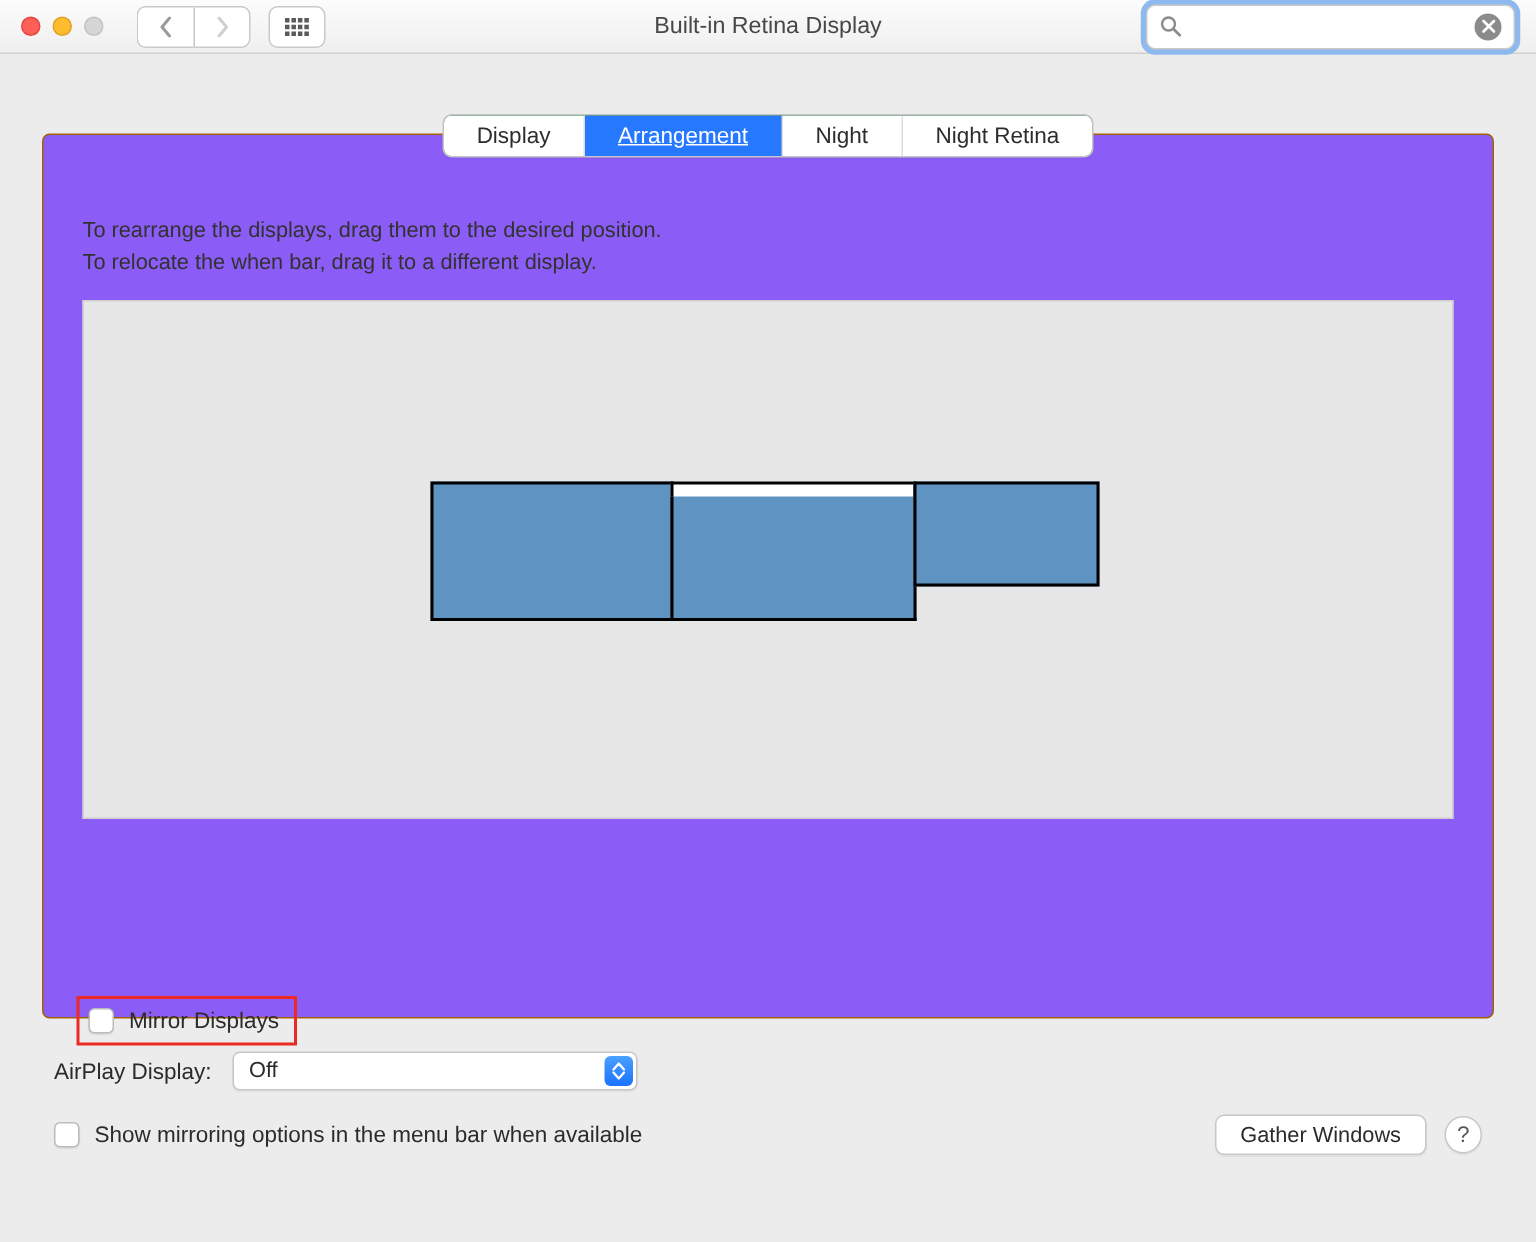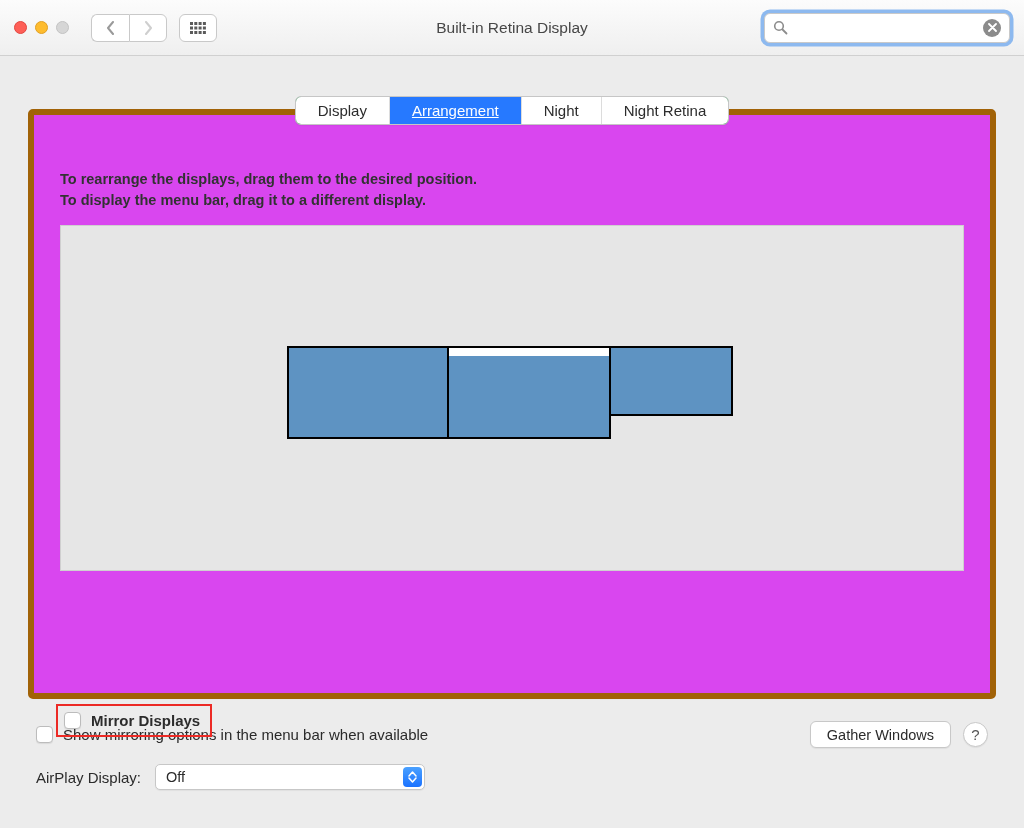--- a/index.html
+++ b/index.html
@@ -5,21 +5,21 @@
   * { box-sizing: border-box; margin: 0; padding: 0; }
   html, body { width: 1024px; height: 828px; overflow: hidden; }
   body {
     font-family: -apple-system, "Helvetica Neue", Arial, sans-serif;
     background: #ececec;
     color: #333;
     font-size: 13px;
   }
   
   .titlebar {
-    height: 56px;
+    height: 36px;
     background: linear-gradient(#fcfcfc, #efefef);
     border-bottom: 1px solid #d0d0d0;
     display: flex;
     align-items: center;
     position: relative;
     padding: 0 14px;
   }
   .traffic { display: flex; gap: 8px; align-items: center; }
   .traffic .dot { width: 13px; height: 13px; border-radius: 50%; }
   .dot.red { background:#fe5f57; border:0.5px solid #e24640;}
@@ -56,38 +56,38 @@
   .tabs-outer{ display:flex; justify-content:center; margin-bottom: -16px; position:relative; z-index:3;}
   .tabs{ display:flex; background:#15803d; border:1px solid #c6c6c6; border-radius:6px; overflow:hidden; box-shadow:0 1px 1px rgba(0,0,0,0.04);}
   .tab{
     padding: 5px 22px; font-size:15px; color:#2c2c2c; background:#fff;
     border-right:1px solid #dcdcdc;
   }
   .tab:last-child{ border-right:none;}
   .tab.active{ background:#2679ff; color:#fff;text-decoration:underline; }
 
   .panel{
-    border:6px solid #a16207; background:#d946ef; border-radius:5px;
-    padding: 54px 26px 24px; min-height: 590px; position:relative;font-weight:bold;
+    border:1px solid #a16207; background:#8b5cf6; border-radius:5px;
+    padding: 54px 26px 24px; min-height: 590px; position:relative;
   }
   .instructions{ font-size:14.5px; line-height:1.45; color:#323232;}
   .arrange-box{
     margin-top:14px; height: 346px; border:1px solid #cfcfcf; background:#e6e6e6;
     position:relative;
   }
   
   .displays{ position:absolute; left:50%; top:50%; transform:translate(-50%,-52%); width:450px; height:100px; }
   .disp{ position:absolute; background:#5e93c2; border:2.5px solid #000; }
   .disp.left{ left:0; top:0; width:162px; height:93px;}
   .disp.mid-body{ left:160px; top:10px; width:164px; height:83px; border-top:none;}
   .disp.mid-menu{ left:160px; top:0; width:164px; height:13px; background:#fff; border:2.5px solid #000; border-bottom:none;}
   .disp.right{ left:322px; top:0; width:124px; height:70px;}
   
   .mirror-row{
-    position:absolute; left:22px; top: 589px;
+    position:absolute; left:22px; top: 574px;
     border:2px solid #ec2a25; padding:6px 10px 6px 6px; display:flex; align-items:center; gap:10px;
   }
   .mac-checkbox{
     width:17px; height:17px; border:1px solid #bcbcbc; border-radius:4px; background:#fff;
     box-shadow: inset 0 1px 0 rgba(255,255,255,0.6), 0 1px 1px rgba(0,0,0,0.08);
   }
   .mirror-row .lbl{ font-size:15px; color:#2c2c2c;}
 
   
   .bottom{
@@ -184,55 +184,55 @@
       <div class="tab">Display</div>
       <div class="tab active">Arrangement</div>
       <div class="tab">Night</div>
       <div class="tab">Night Retina</div>
     </div>
   </div>
 
   <div class="panel">
     <div class="instructions">
       <div>To rearrange the displays, drag them to the desired position.</div>
-      <div>To display the menu bar, drag it to a different display.</div>
+      <div>To relocate the when bar, drag it to a different display.</div>
     </div>
     <div class="arrange-box">
       <div class="displays">
         <div class="disp left"></div>
         <div class="disp mid-menu"></div>
         <div class="disp mid-body"></div>
         <div class="disp right"></div>
       </div>
     </div>
     <div class="mirror-row">
       <div class="mac-checkbox"></div>
       <span class="lbl">Mirror Displays</span>
     </div>
   </div>
 
   <div class="bottom">
-    <div class="row last">
-      <div class="left-group">
-        <div class="mac-checkbox"></div>
-        <span class="field-label">Show mirroring options in the menu bar when available</span>
-      </div>
-      <div class="right-group">
-        <div class="btn-mac">Gather Windows</div>
-        <div class="help-btn">?</div>
-      </div>
-    </div>
     <div class="row">
       <span class="field-label">AirPlay Display:</span>
       <div class="select">
         <span>Off</span>
         <div class="stepper">
           <svg width="9" height="6" viewBox="0 0 9 6">
               <path d="M1 5 L4.5 1 L8 5" stroke="#fff" stroke-width="1.5" fill="none" stroke-linecap="round" stroke-linejoin="round"></path>
             </svg>
           <svg width="9" height="6" viewBox="0 0 9 6">
               <path d="M1 1 L4.5 5 L8 1" stroke="#fff" stroke-width="1.5" fill="none" stroke-linecap="round" stroke-linejoin="round"></path>
             </svg>
         </div>
       </div>
     </div>
+    <div class="row last">
+      <div class="left-group">
+        <div class="mac-checkbox"></div>
+        <span class="field-label">Show mirroring options in the menu bar when available</span>
+      </div>
+      <div class="right-group">
+        <div class="btn-mac">Gather Windows</div>
+        <div class="help-btn">?</div>
+      </div>
+    </div>
   </div>
 </div>
 
 </body></html>

